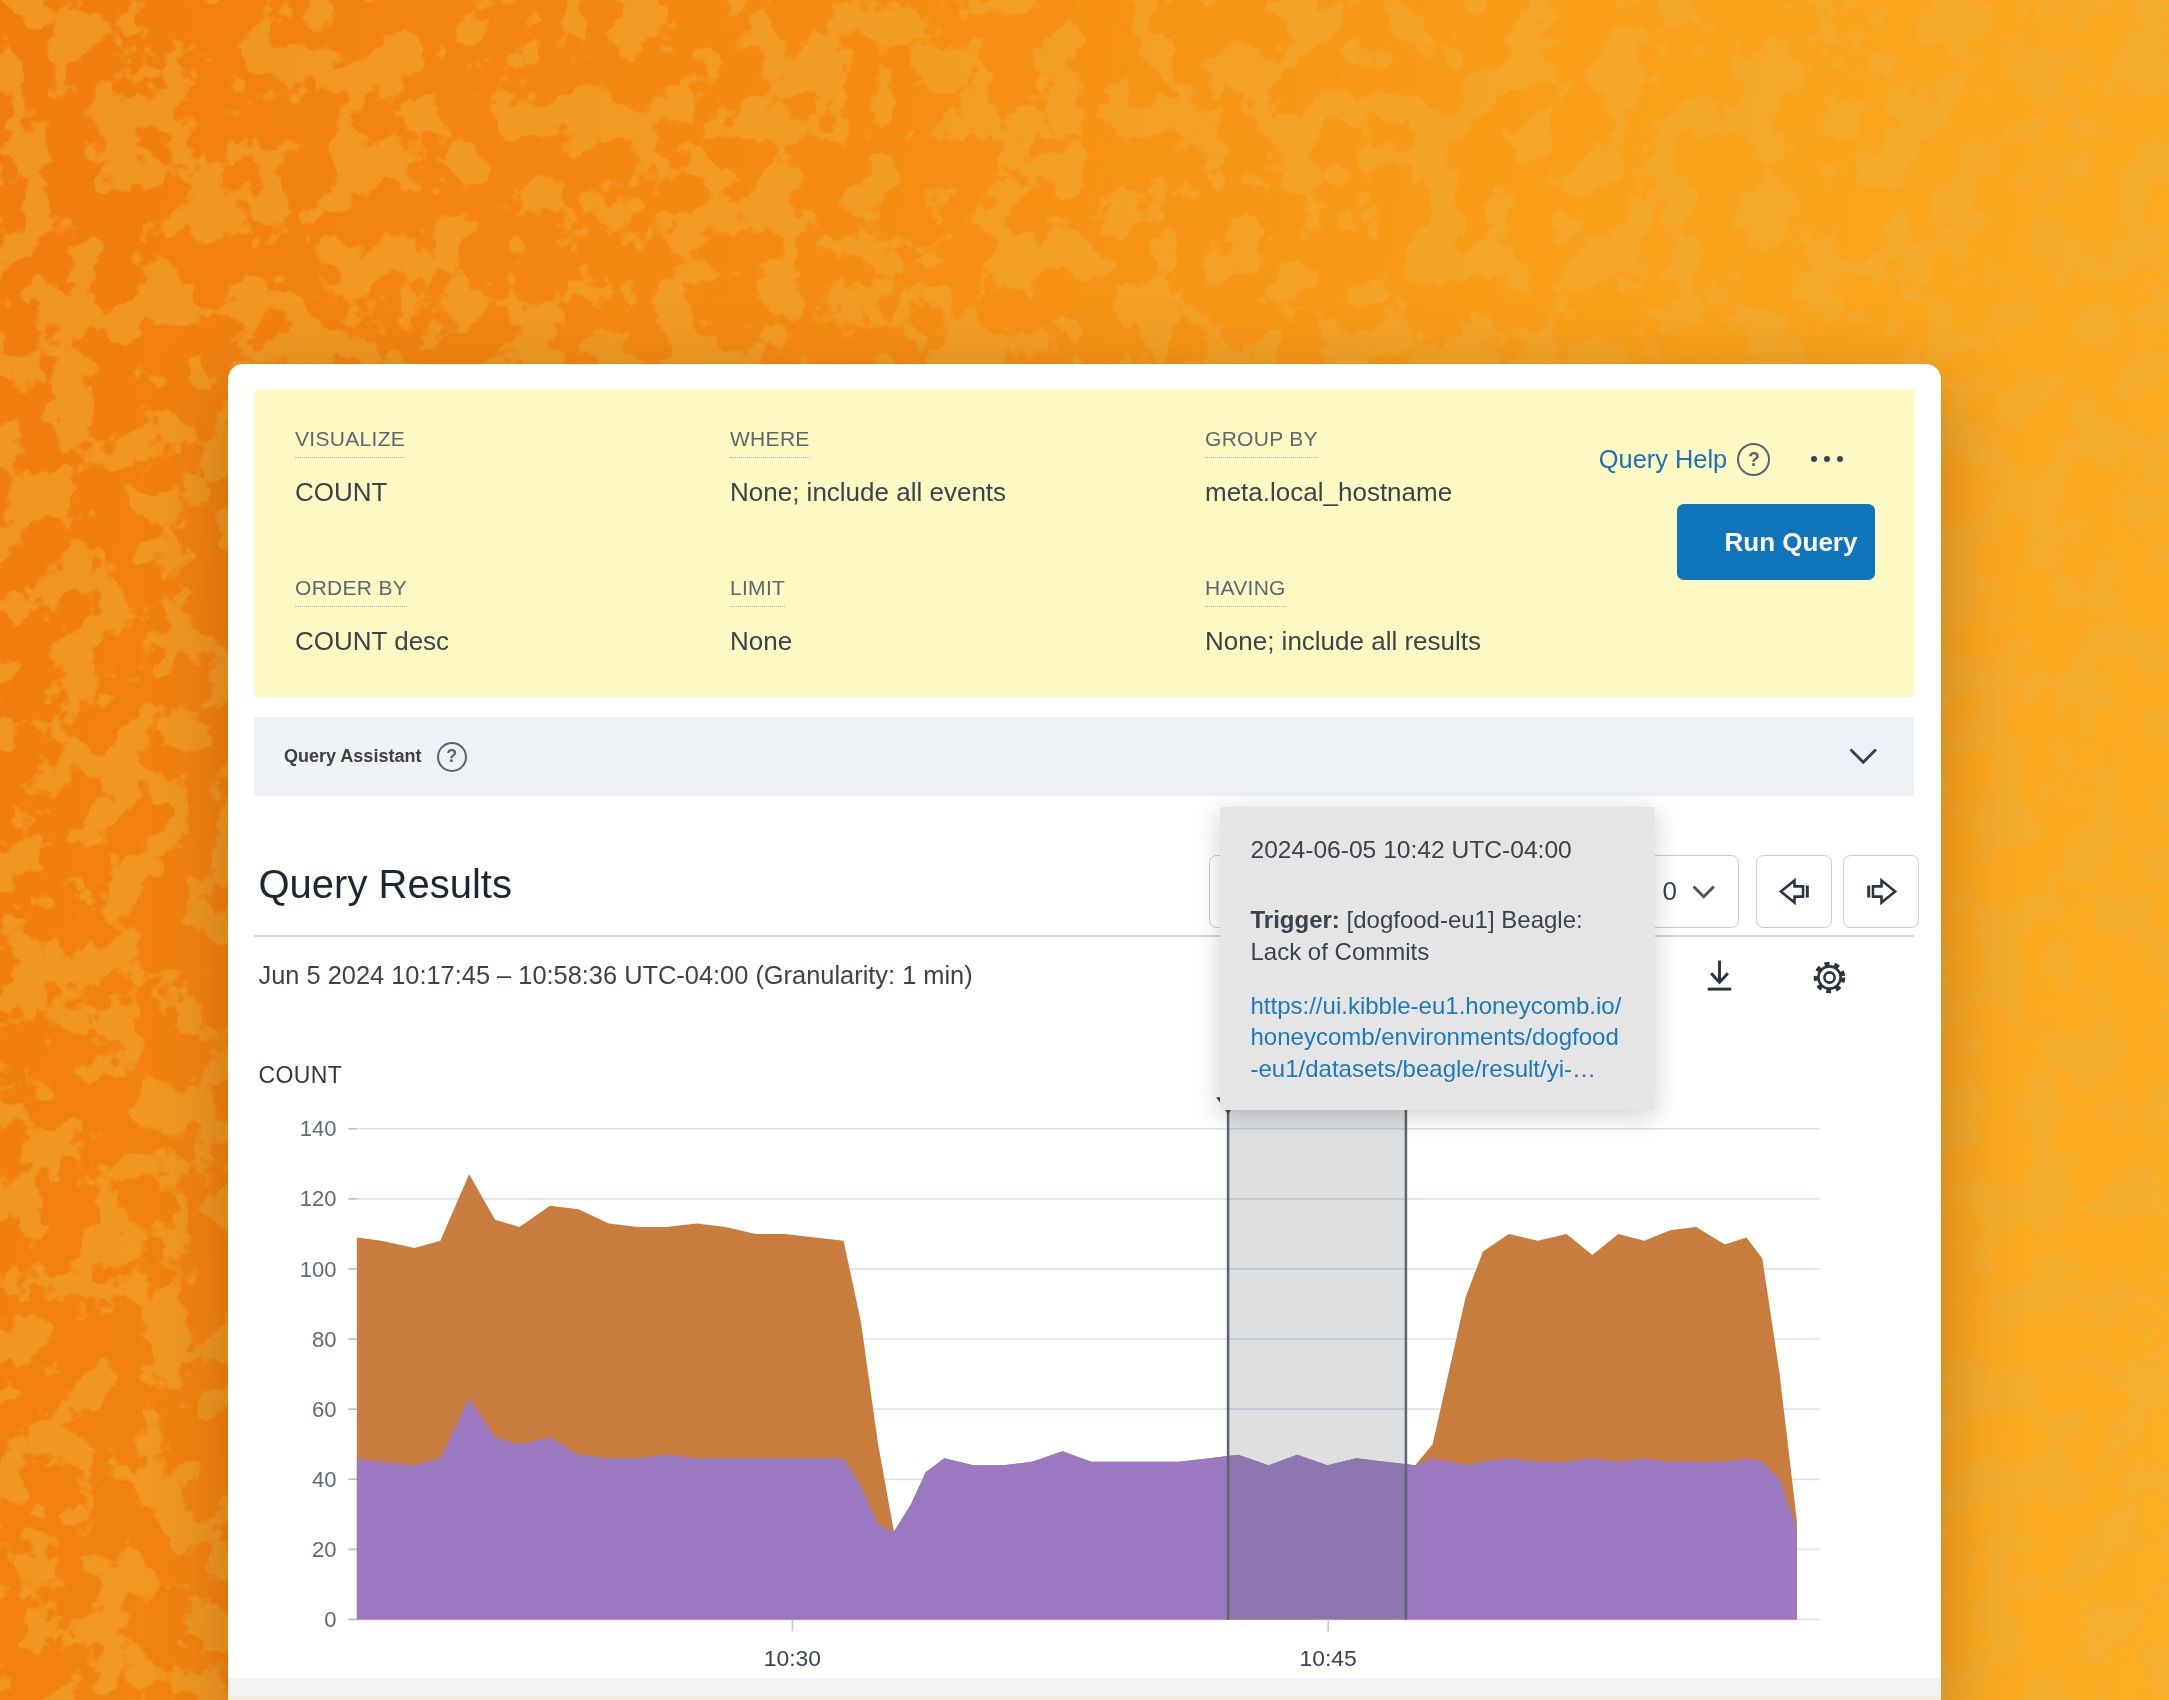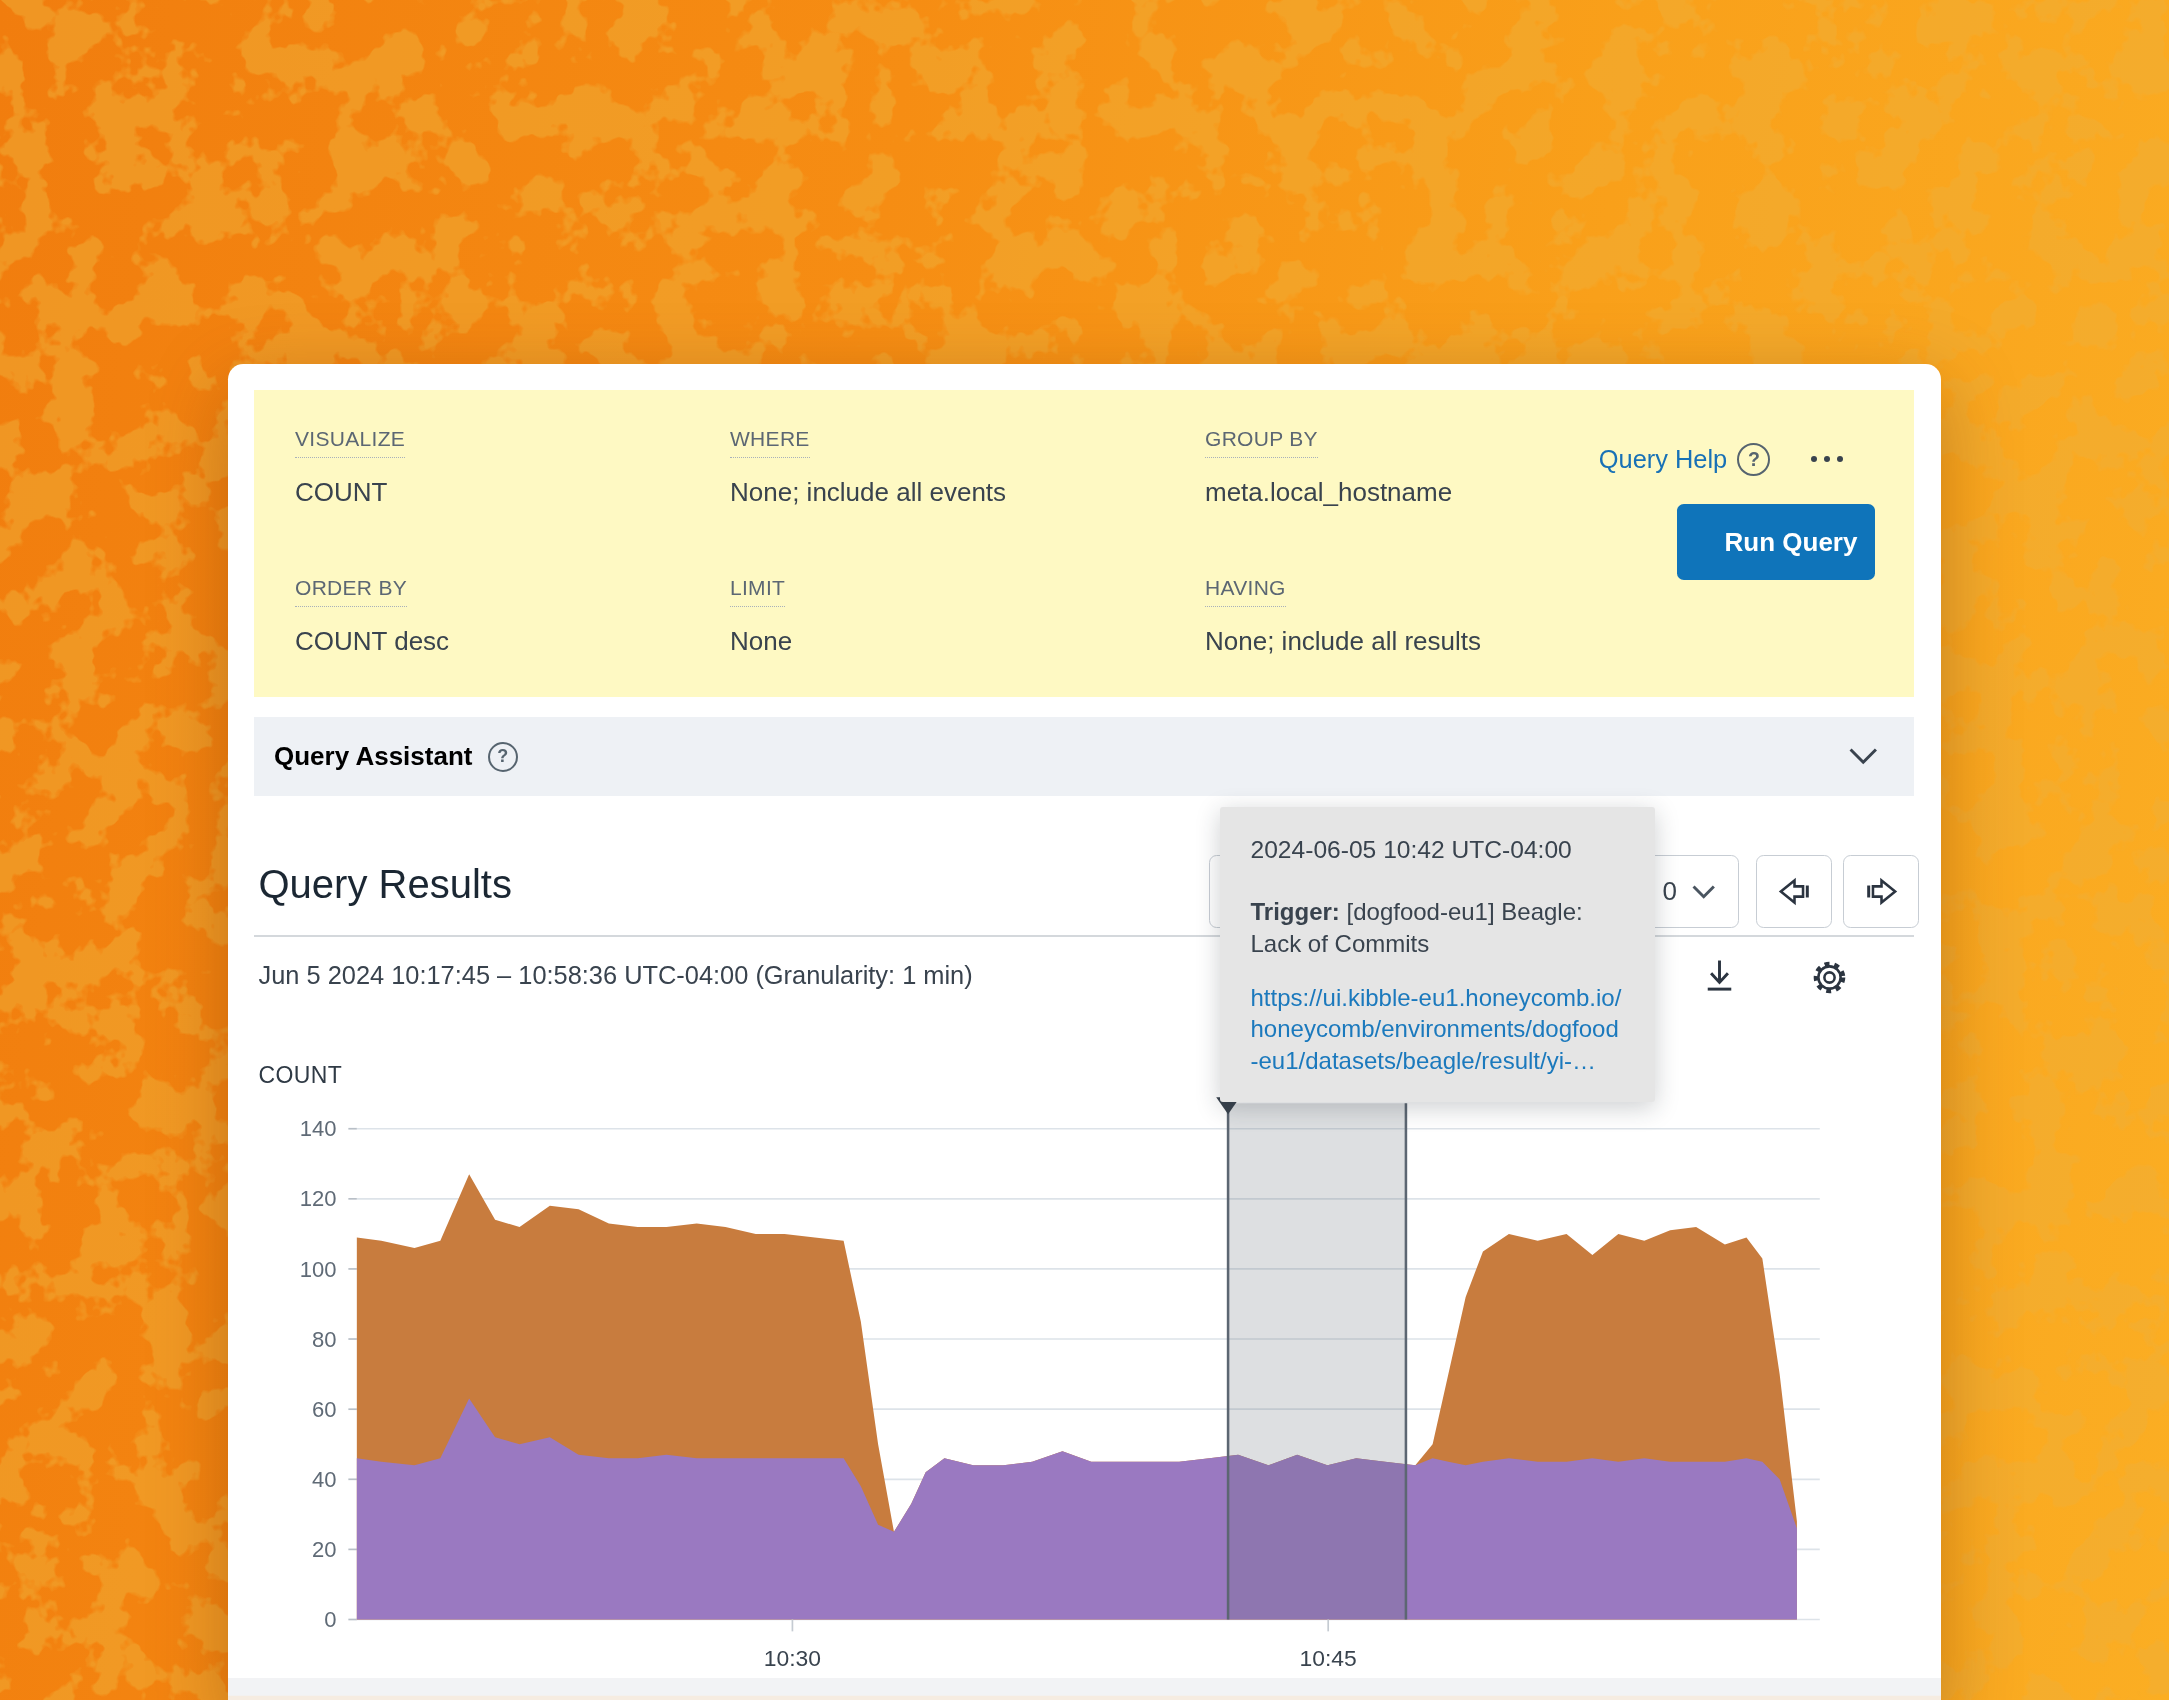--- a/index.html
+++ b/index.html
@@ -22,21 +22,21 @@
   .qmark{width:29px;height:29px;border-radius:50%;border:2.5px solid #56646f;color:#56646f;
          font-size:19.5px;display:flex;align-items:center;justify-content:center;font-weight:bold;}
   .kebab{display:flex;gap:6.8px;}
   .kebab i{width:6px;height:6px;border-radius:50%;background:#39434e;}
   .run-btn{position:absolute;right:39px;top:114px;width:198px;height:76px;background:#0f74ba;
            color:#fff;font-size:26px;font-weight:bold;border:none;border-radius:6.8px;
            display:flex;align-items:center;justify-content:center;cursor:pointer;padding-left:36px;}
   
   .assistant{position:absolute;left:26px;top:353px;width:1660px;height:79px;background:#eef1f5;
              display:flex;align-items:center;}
-  .assistant-label{margin-left:20px;font-size:26px;font-weight:bold;color:#000000;}
+  .assistant-label{margin-left:30px;font-size:18px;font-weight:bold;color:#404040;}
   .assistant .qmark{margin-left:15.3px;width:26px;height:26px;font-size:18px;}
   .assistant-chevron{position:absolute;right:36px;}
   
   .results-title{position:absolute;left:30.5px;top:498px;font-size:40px;font-weight:500;color:#1b2733;}
   .range-select{position:absolute;left:981px;top:491px;width:530px;height:73px;background:#fff;
                 border:1.7px solid #c7cdd4;border-radius:7.6px;display:flex;align-items:center;
                 justify-content:flex-end;padding-right:22px;box-sizing:border-box;
                 font-size:26px;color:#39434e;gap:13.6px;}
   .nav-btn{position:absolute;top:491px;width:76px;height:73px;background:#fff;border:1.7px solid #c7cdd4;
            border-radius:7.6px;display:flex;align-items:center;justify-content:center;box-sizing:border-box;}
@@ -51,21 +51,21 @@
   .count-label{position:absolute;left:30.5px;top:698px;font-size:23px;font-weight:500;
                letter-spacing:0.4px;color:#2f3a45;}
   #chart-svg{position:absolute;left:0;top:729px;}
   .tick{font-size:26px;fill:#5f6a76;font-family:"Liberation Sans",sans-serif;}
   .xtick{font-size:27px;fill:#39434e;font-family:"Liberation Sans",sans-serif;}
   
   .tooltip{position:absolute;left:992px;top:443px;width:435px;box-sizing:border-box;
            background:#e5e5e5;border-radius:3px;box-shadow:0 5.1px 24px rgba(30,40,50,.22);
            padding:29px 30.5px 25.4px 30.5px;z-index:5;}
   .tt-time{font-size:24.6px;color:#39434e;}
-  .tt-trigger{margin-top:32px;font-size:24px;color:#39434e;line-height:1.33;}
+  .tt-trigger{margin-top:40px;font-size:24px;color:#39434e;line-height:1.33;}
   .tt-trigger b{font-weight:bold;}
   .tt-link{margin-top:22px;font-size:24px;color:#1b79bd;line-height:1.32;word-break:break-all;}
   svg.glyph{display:block;}
 </style>
 </head>
 <body>
 
 <div class="stage">
 
   <svg class="bg-noise" width="2170" height="1700" viewBox="0 0 2560 2006">

